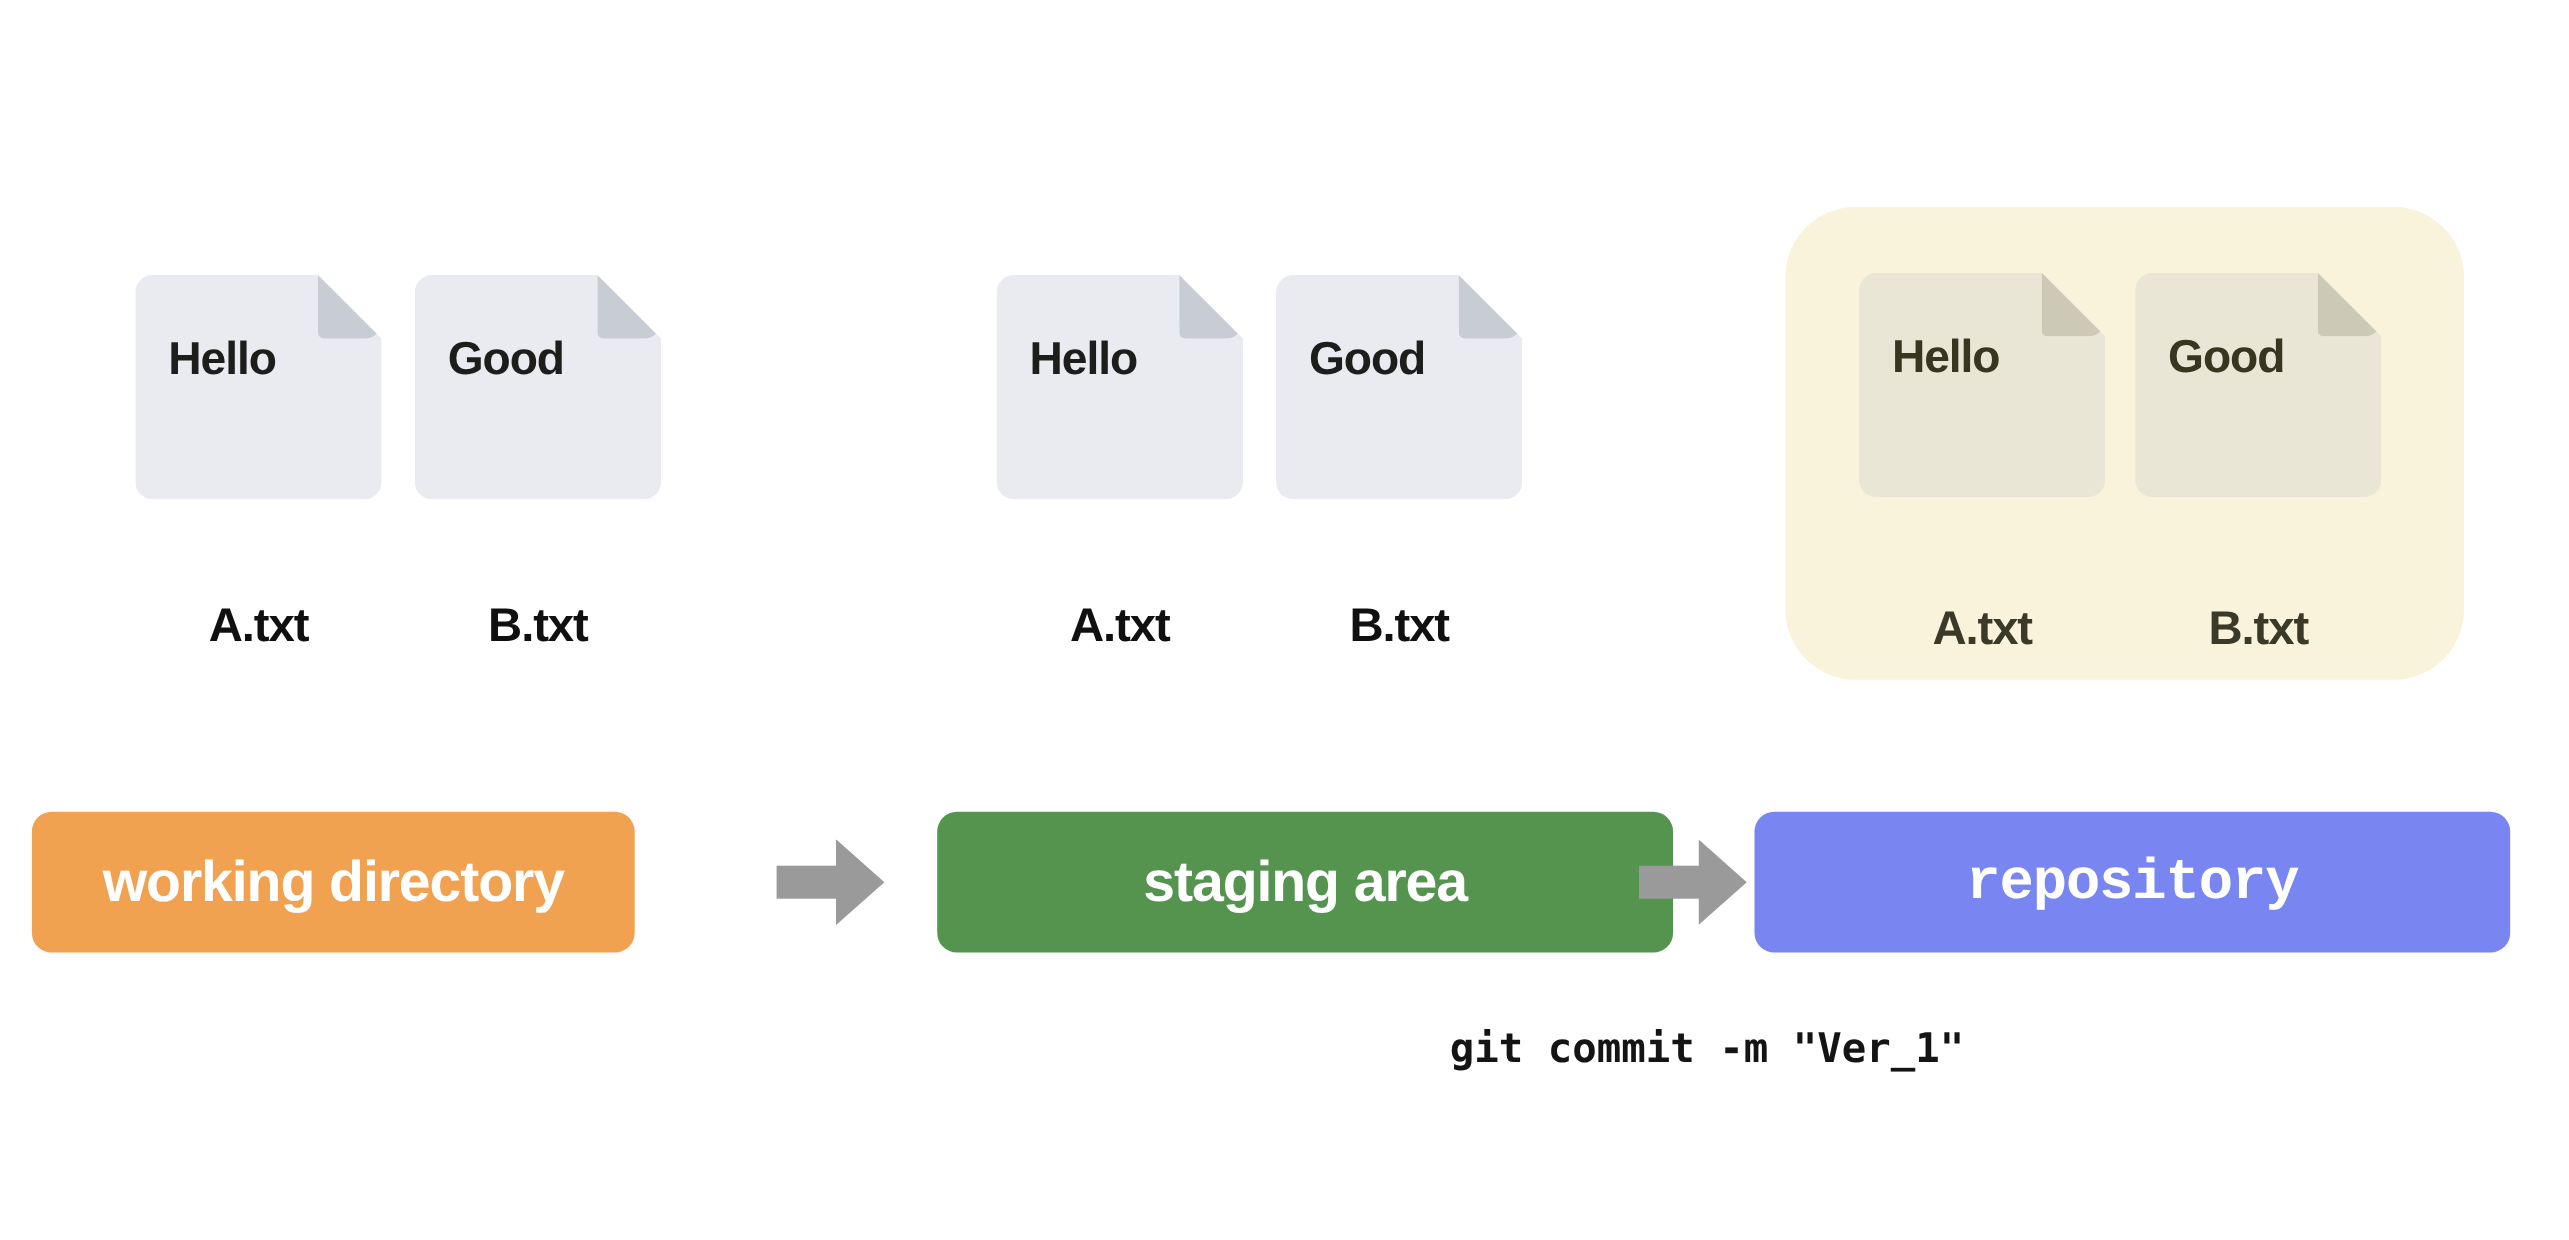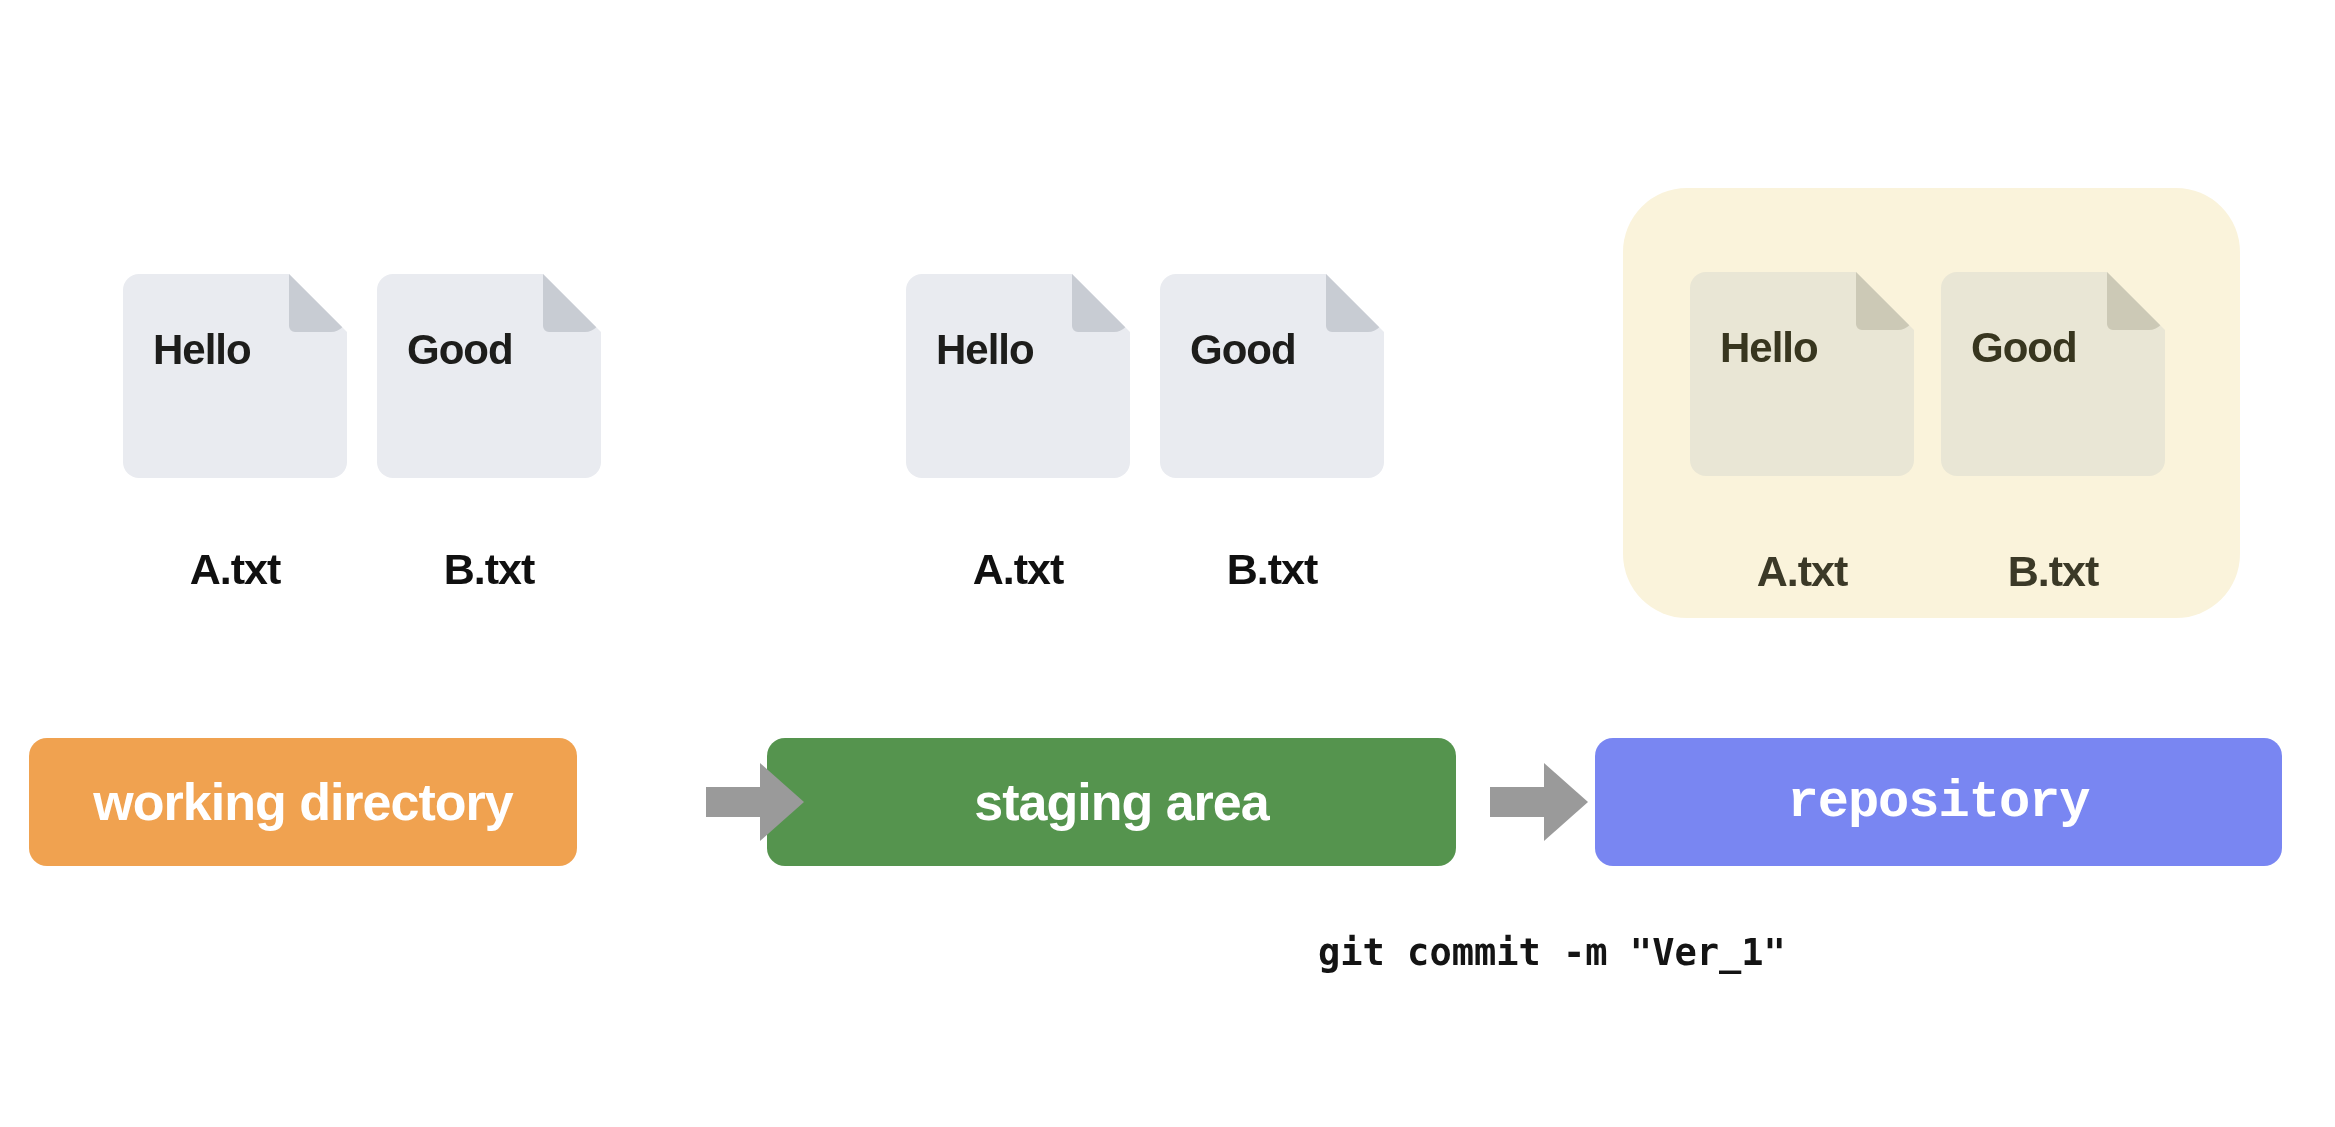--- a/index.html
+++ b/index.html
@@ -1,21 +1,21 @@
 <!DOCTYPE html>
 <html><head>
 <meta charset="utf-8">
 <style>
   html,body{margin:0;padding:0;background:#ffffff;}
   .canvas{
     position:relative;width:2335px;height:1127px;background:#ffffff;overflow:hidden;
     font-family:"Liberation Sans",sans-serif;
   }
   
-  .file{position:absolute;width:224px;height:204px;margin-top:24px;}
+  .file{position:absolute;width:224px;height:204px;}
   .file .page{
     position:absolute;inset:0;background:#E9EBF0;border-radius:16px;
     clip-path:polygon(0 0, calc(100% - 58px) 0, 100% 58px, 100% 100%, 0 100%);
   }
   .file .fold{
     position:absolute;top:0;right:0;width:58px;height:58px;background:#C8CCD3;
     border-radius:0 0 16px 6px;
     clip-path:polygon(0 0, 100% 100%, 0 100%);
   }
   .file .content{
@@ -41,21 +41,21 @@
     background:#B83AE9;border-radius:26px;display:flex;align-items:center;justify-content:center;
     color:#ffffff;font-size:38px;font-weight:bold;z-index:5;letter-spacing:-1px;
   }
   
   .stage-box{
     position:absolute;top:738px;height:128px;border-radius:18px;
     display:flex;align-items:center;justify-content:center;
     color:#ffffff;font-size:52px;font-weight:bold;letter-spacing:-1px;
   }
   .stage-working{left:29px;width:548px;background:#F0A250;}
-  .stage-staging{left:767px;width:669px;background:#55944E;padding-left:20px;}
+  .stage-staging{left:852px;width:669px;background:#55944E;}
   .stage-repository{left:1595px;width:687px;background:#7986F2;font-family:Liberation Mono, monospace;}
   
   .arrow{position:absolute;top:763px;width:98px;height:78px;}
   .arrow-1{left:706px;} .arrow-2{left:1490px;}
   .arrow .shaft{position:absolute;left:0;top:24px;width:60px;height:30px;background:#9A9A9A;}
   .arrow .head{
     position:absolute;right:0;top:0;width:44px;height:78px;background:#9A9A9A;
     clip-path:polygon(0 0, 100% 50%, 0 100%);
   }
   

